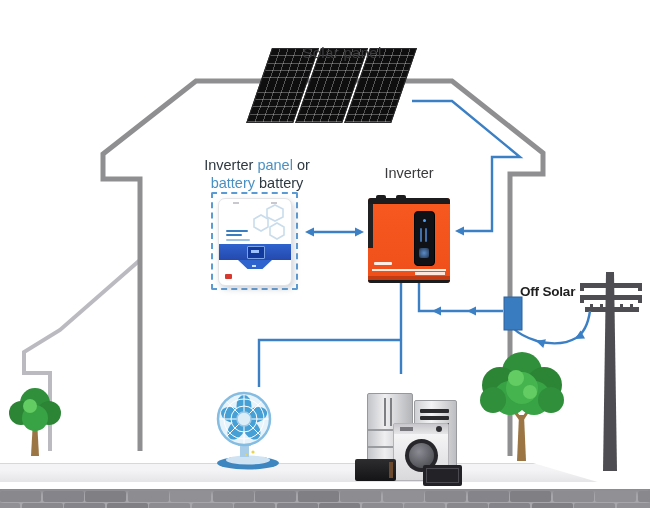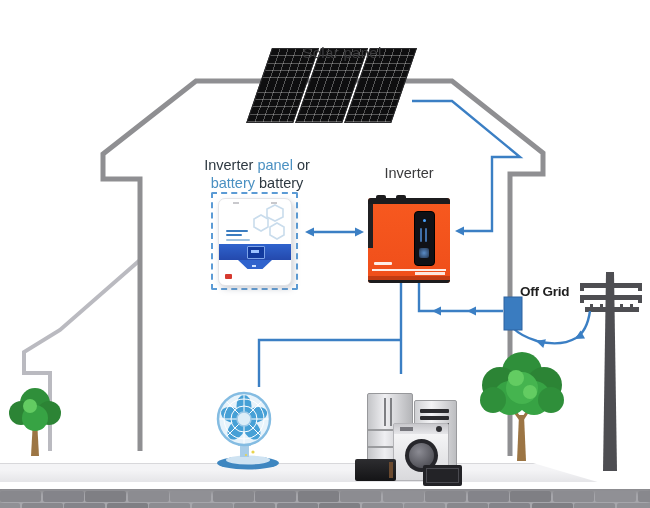--- a/index.html
+++ b/index.html
@@ -319,15 +319,15 @@
   <div class="abs blackbox2">
       <i></i>
     </div>
 
   <div class="abs lbl lbl-solar">Solar panel</div>
   <div class="abs lbl lbl-running">
     <span>Inverter </span><span class="blue">panel</span><span> or</span><br>
     <span class="blue">battery</span><span> battery</span>
   </div>
   <div class="abs lbl lbl-inverter">Inverter</div>
-  <div class="abs lbl lbl-offgrid">Off Grid</div>
+  <div class="abs lbl lbl-offgrid">Off Solar</div>
 
 </div>
 
 </body></html>

